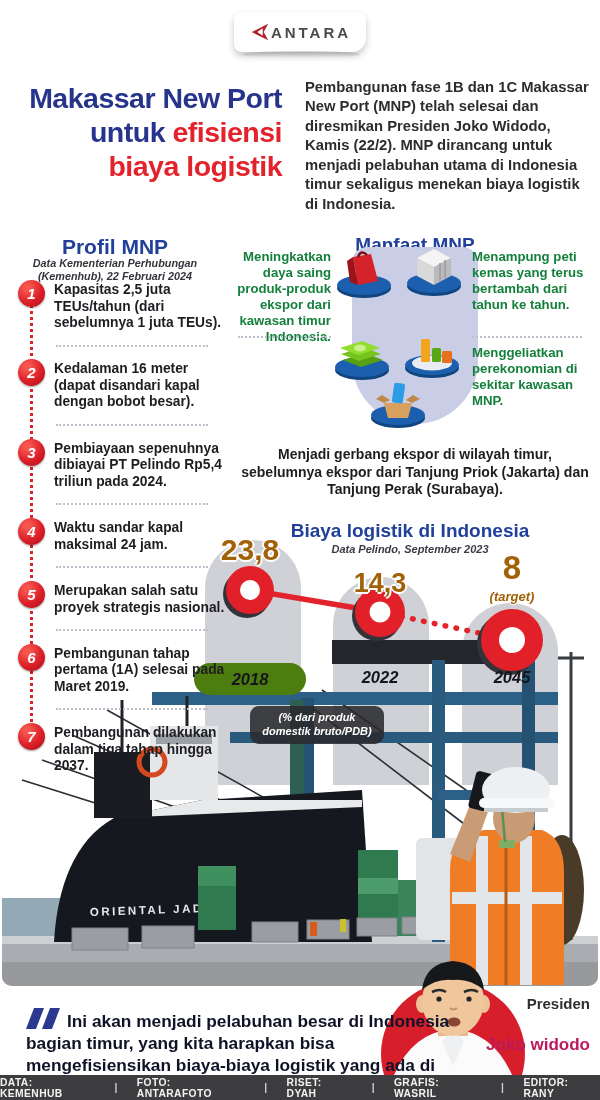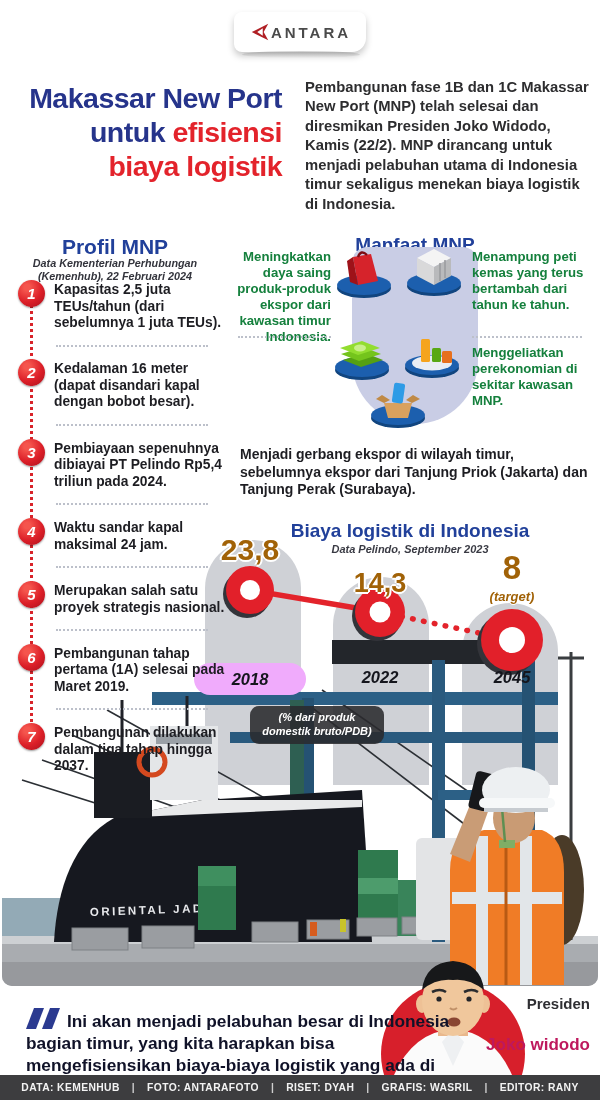--- a/index.html
+++ b/index.html
@@ -43,40 +43,40 @@
   .manfaat-h{position:absolute;left:300px;top:218px;width:230px;text-align:center;
              font-size:19px;font-weight:800;color:#21409a;}
   .arch{position:absolute;left:352px;top:247px;width:126px;height:177px;
         background:#c9cde5;border-radius:16px 16px 64px 64px;}
   .benefit{position:absolute;font-size:13.2px;font-weight:700;line-height:1.22;color:#15803d;}
   .b-l{text-align:right;}
   .b-r{text-align:left;}
   .bsep{position:absolute;border-top:2px dotted #bcc0ca;}
   .micon{position:absolute;width:62px;height:54px;}
 
-  .gateway{position:absolute;left:240px;top:432px;width:350px;text-align:left;
+  .gateway{position:absolute;left:240px;top:432px;width:350px;text-align:center;
            font-size:14px;font-weight:700;line-height:1.25;color:#1d1d22;}
 
   
   .chart-h{position:absolute;left:240px;top:504px;width:340px;text-align:center;
            font-size:19px;font-weight:800;color:#21409a;z-index:5;}
   .chart-src{position:absolute;left:240px;top:532px;width:340px;text-align:center;
              font-size:11px;font-style:italic;font-weight:700;color:#3a3b44;z-index:5;}
   .pillar{position:absolute;background:#cfd1d6;border-radius:48px 48px 0 0;z-index:1;}
   .p2018{left:205px;top:540px;width:96px;height:245px;}
   .p2022{left:333px;top:577px;width:96px;height:208px;}
   .p2045{left:462px;top:603px;width:96px;height:182px;}
   .cval{position:absolute;width:120px;text-align:center;font-weight:800;color:#a16207;z-index:5;
         text-shadow:-2px 0 #fff,2px 0 #fff,0 -2px #fff,0 2px #fff,1px 1px #fff,-1px -1px #fff;}
   .v1{left:190px;top:533px;font-size:30px;}
   .v2{left:320px;top:568px;font-size:27px;}
   .v3{left:452px;top:549px;font-size:33px;}
   .vtarget{left:452px;top:589px;font-size:13px;font-style:italic;font-weight:700;text-shadow:-1px 0 #fff,1px 0 #fff,0 -1px #fff,0 1px #fff;}
   .chart-svg{position:absolute;left:190px;top:520px;width:410px;height:180px;z-index:4;}
-  .ypill{position:absolute;left:194px;top:663px;width:112px;height:32px;background:#f0abfc;
+  .ypill{position:absolute;left:194px;top:663px;width:112px;height:32px;background:#4d7c0f;
          border-radius:16px;z-index:5;display:flex;align-items:center;justify-content:center;}
   .ylabel{font-size:16.5px;font-weight:800;font-style:italic;color:#15161d;}
   .y2022{position:absolute;left:320px;top:668px;width:120px;text-align:center;z-index:5;}
   .y2045{position:absolute;left:452px;top:668px;width:120px;text-align:center;z-index:5;}
   .unit-note{position:absolute;left:250px;top:706px;width:126px;z-index:5;
              background:rgba(42,42,46,.88);border-radius:9px;padding:5px 4px;
              color:#fff;font-size:11px;font-style:italic;font-weight:600;text-align:center;line-height:1.25;}
 
   
   .photo{position:absolute;left:2px;top:640px;width:596px;height:346px;z-index:2;}
@@ -86,21 +86,21 @@
               font-size:17.3px;font-weight:700;line-height:1.27;color:#101228;}
   .qmark{display:inline-block;vertical-align:-2px;margin-right:7px;}
   .jokowi{position:absolute;left:368px;top:956px;width:175px;height:119px;z-index:2;}
   .attr-role{position:absolute;left:430px;top:995px;width:160px;text-align:right;
              font-size:15px;font-weight:600;color:#2f2f33;z-index:4;}
   .attr-name{position:absolute;left:400px;top:1015px;width:190px;text-align:right;
              font-size:17px;font-weight:800;color:#be185d;z-index:4;margin-top:20px;}
 
   
   .footer{position:absolute;left:0;top:1075px;width:600px;height:25px;background:#3d3d3f;z-index:6;
-          display:flex;align-items:center;justify-content:center;gap:12px;
+          display:flex;align-items:center;justify-content:center;gap:19px;
           color:#f3f3f3;font-size:10.3px;font-weight:700;letter-spacing:.4px;}
   .fsep{color:#cfcfcf;}
 </style>
 </head>
 <body>
 
 <div class="page">
 
   <div class="logo-card">
     <svg width="22" height="22" viewBox="0 0 24 24">

